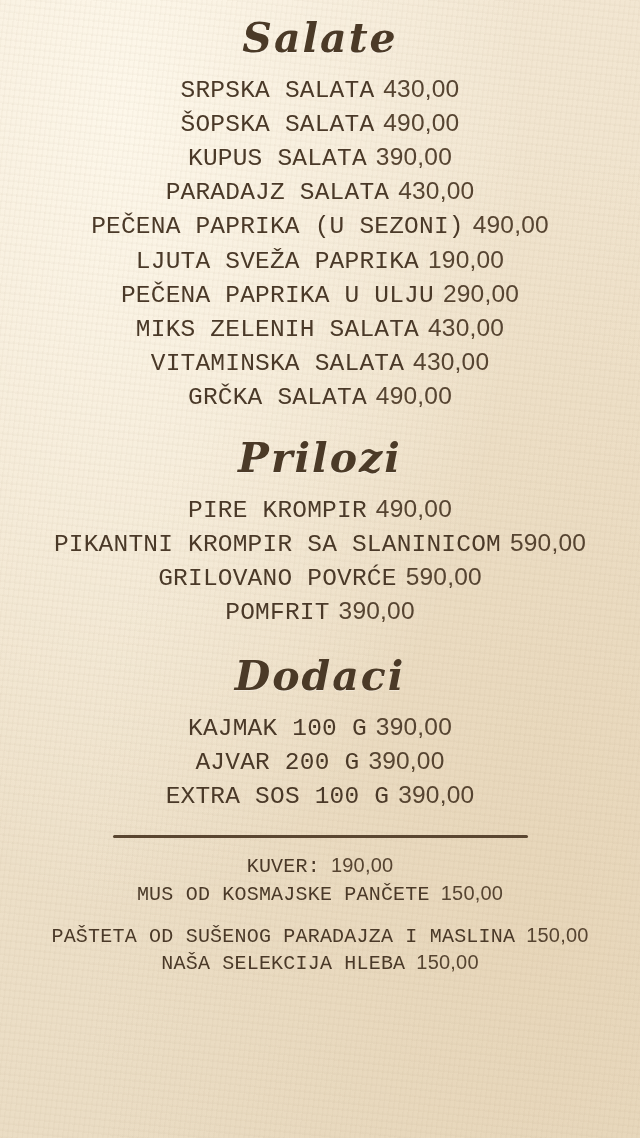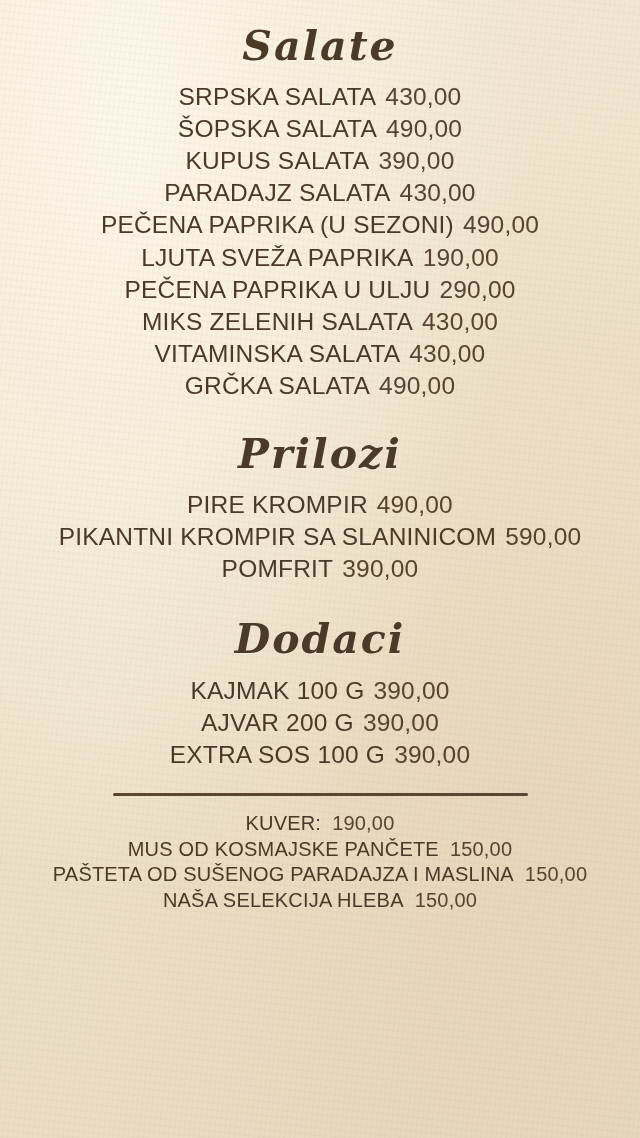--- a/index.html
+++ b/index.html
@@ -39,21 +39,21 @@
     z-index: 2;
     text-align: center;
   }
   .section-title {
     font-family: "DejaVu Serif", serif;
     font-style: italic;
     font-weight: 700;
     font-size: 41px;
     letter-spacing: 2px;
     color: #4b3a27;
-    margin: 8px;
+    margin: 0;
     line-height: 1.1;
     text-shadow: 0 1px 0 rgba(255,255,255,0.35);
   }
   .title-salate { padding-top: 8px; }
   .title-prilozi { padding-top: 22px; }
   .title-dodaci { padding-top: 24px; }
 
   .items {
     margin: 0;
     padding: 0;
@@ -63,28 +63,30 @@
   .item {
     font-family: "Liberation Sans", sans-serif;
     font-size: 24.5px;
     letter-spacing: 0.2px;
     line-height: 1.31;
     color: #4a3928;
     white-space: nowrap;
   }
   .item .name {
     font-weight: 400;
+    font-family: Liberation Mono, monospace;
   }
   .item .price {
     margin-left: 9px;
     color: #564431;
   }
   .item.two-line {
     white-space: normal;
     line-height: 1.26;
+    margin-top: 15px;
   }
   .divider {
     width: 415px;
     height: 3px;
     background: #5a4631;
     margin: 22px auto 14px auto;
     border-radius: 2px;
   }
   .footer .item {
     font-size: 20px;
@@ -135,20 +137,23 @@
 
     <h1 class="section-title title-prilozi">Prilozi</h1>
     <ul class="items gap-top">
       <li class="item">
         <span class="name">PIRE KROMPIR</span><span class="price">490,00</span>
       </li>
       <li class="item">
         <span class="name">PIKANTNI KROMPIR SA SLANINICOM</span><span class="price">590,00</span>
       </li>
       <li class="item">
+        <span class="name">GRILOVANO POVRĆE</span><span class="price">590,00</span>
+      </li>
+      <li class="item">
         <span class="name">POMFRIT</span><span class="price">390,00</span>
       </li>
     </ul>
 
     <h1 class="section-title title-dodaci">Dodaci</h1>
     <ul class="items gap-top">
       <li class="item">
         <span class="name">KAJMAK 100 G</span><span class="price">390,00</span>
       </li>
       <li class="item">

